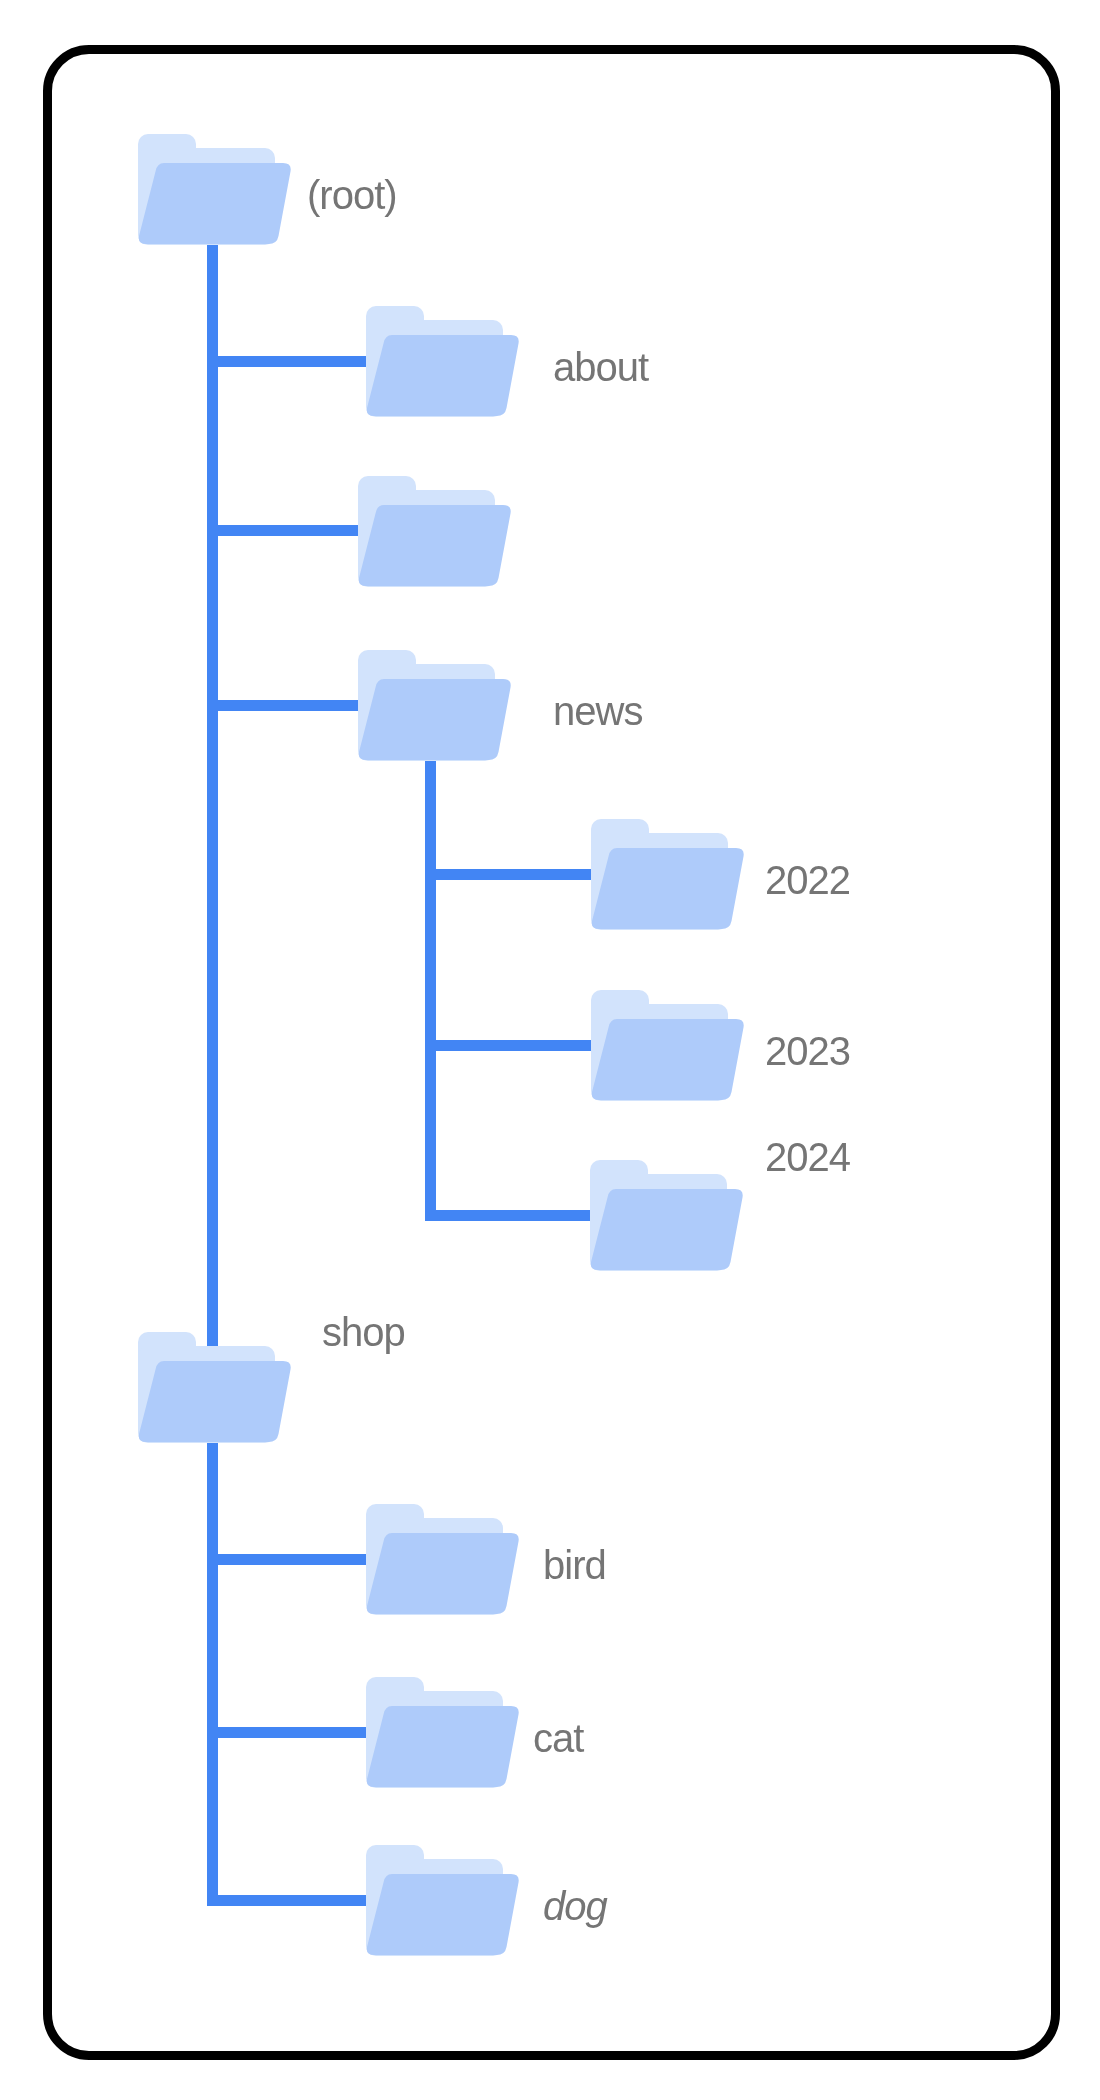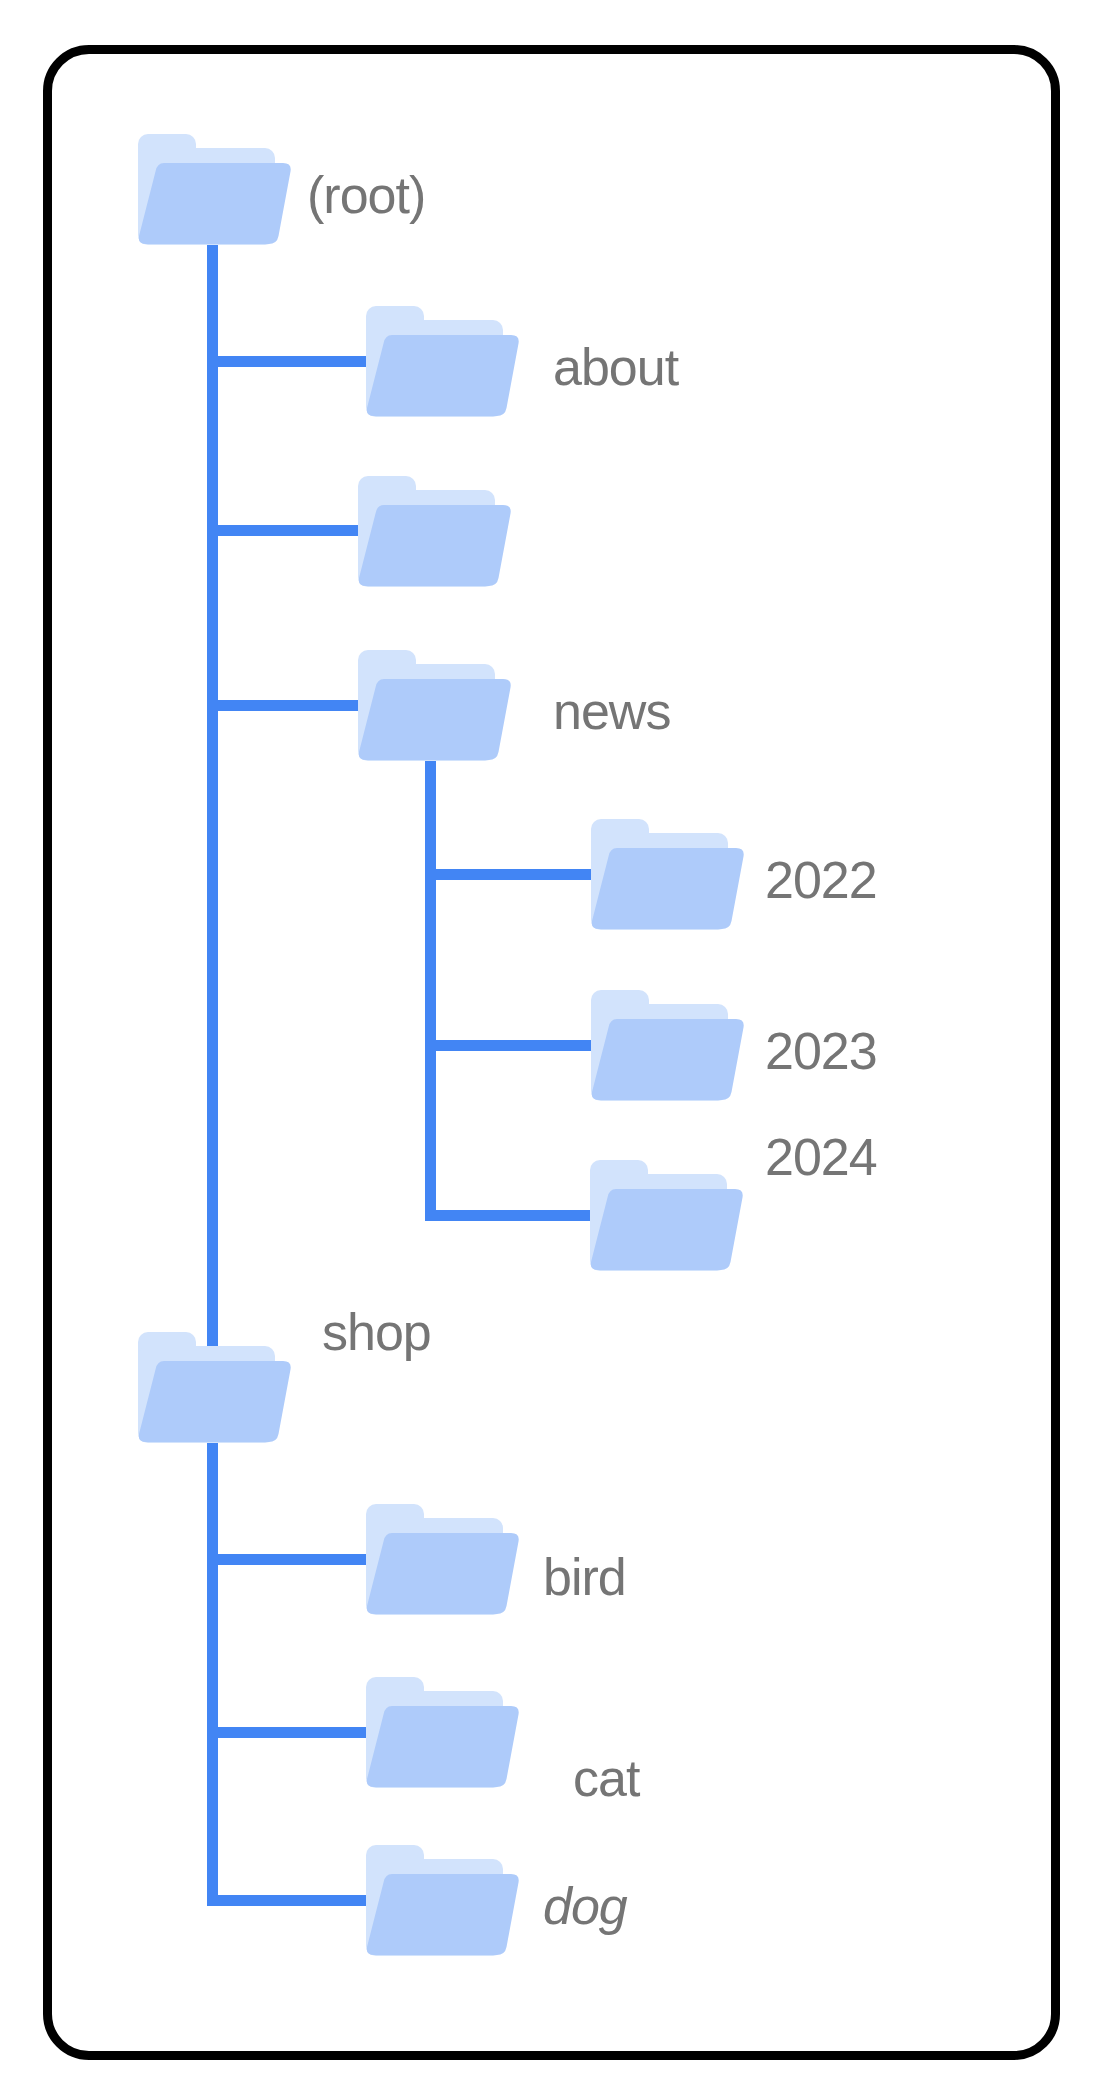--- a/index.html
+++ b/index.html
@@ -51,35 +51,35 @@
   .f-2023    {left:591px; top:990px;}
   .f-2024    {left:590px; top:1160px;}
   .f-shop    {left:138px; top:1332px;}
   .f-bird    {left:366px; top:1504px;}
   .f-cat     {left:366px; top:1677px;}
   .f-dog     {left:366px; top:1845px;}
 
   .label{
     position:absolute;
     color:#757575;
-    font-size:52px;
+    font-size:40px;
     line-height:60px;
     letter-spacing:-1px;
     white-space:nowrap;
   }
   .lb-root    {left:307px; top:165px;}
   .lb-about   {left:553px; top:337px;}
   .lb-articles{left:553px; top:507px;}
   .lb-news    {left:553px; top:681px;text-align:right;}
   .lb-2022    {left:765px; top:850px;text-align:right;}
   .lb-2023    {left:765px; top:1021px;}
   .lb-2024    {left:765px; top:1127px;}
   .lb-shop    {left:322px; top:1302px;text-align:center;}
-  .lb-bird    {left:543px; top:1535px;margin-top:12px;}
-  .lb-cat     {left:573px; top:1708px;margin-top:40px;}
+  .lb-bird    {left:543px; top:1535px;}
+  .lb-cat     {left:533px; top:1708px;}
   .lb-dog     {left:543px; top:1876px;font-style:italic;}
 
   .defs{position:absolute;width:0;height:0;overflow:hidden;}
 </style>
 </head>
 <body>
 
 <svg class="defs" aria-hidden="true">
   <defs>
     <symbol id="sym-folder" viewBox="0 0 155 111">

